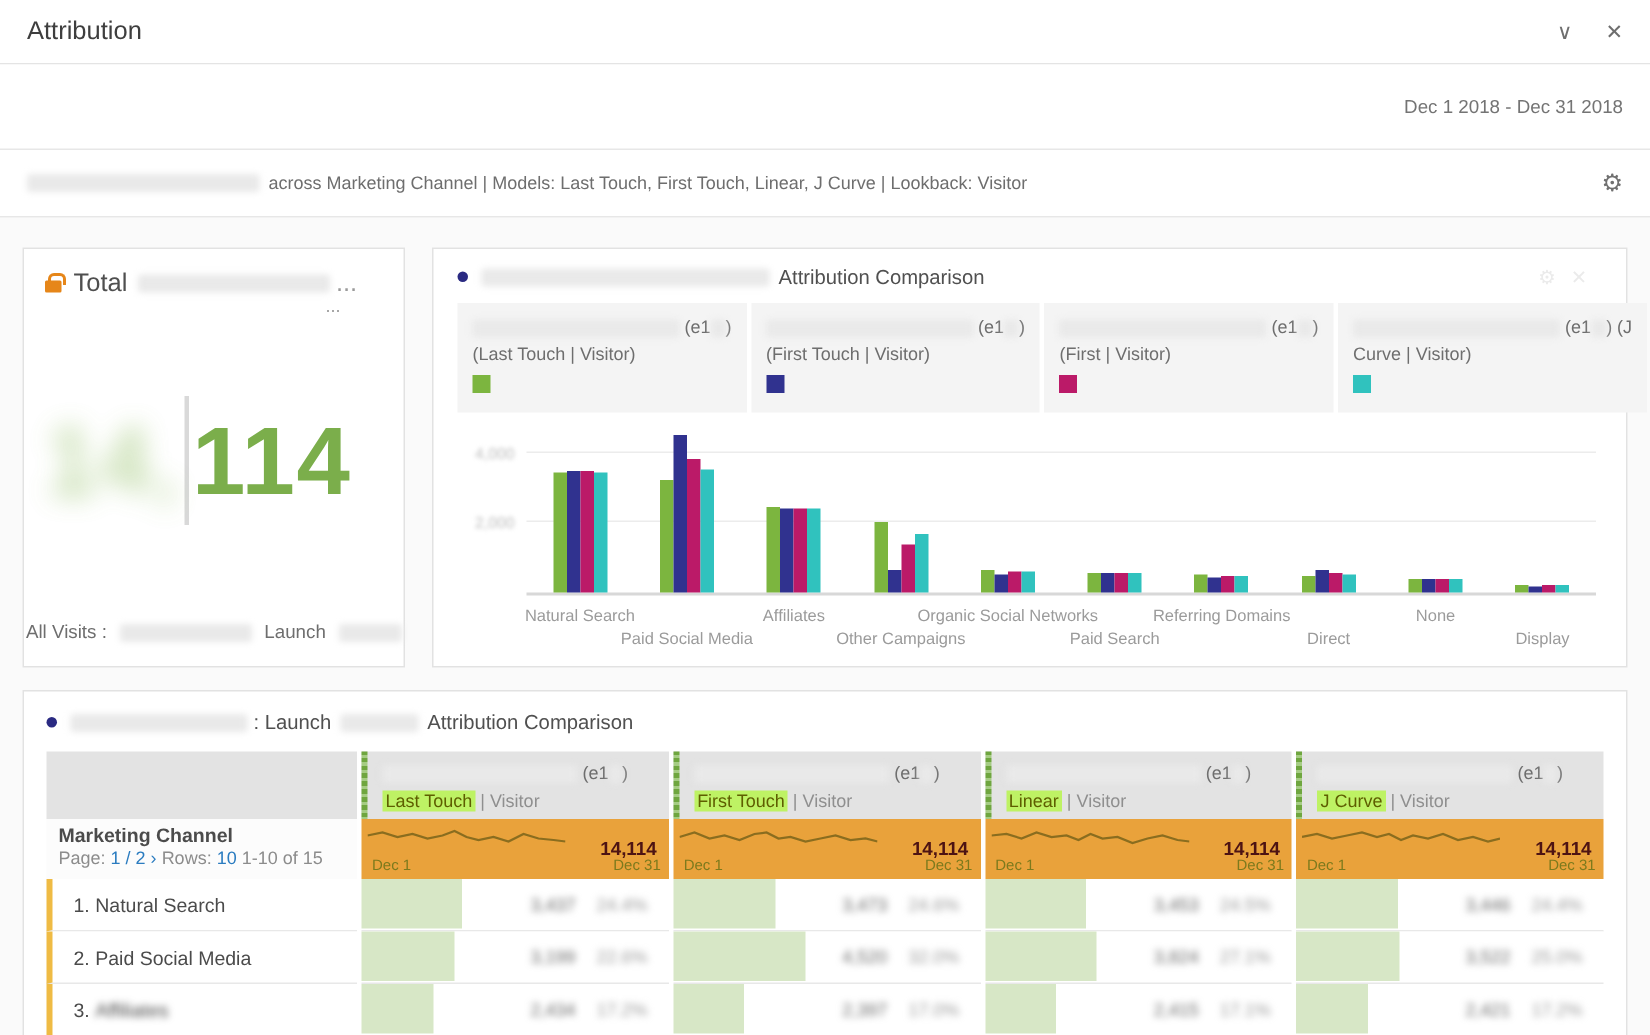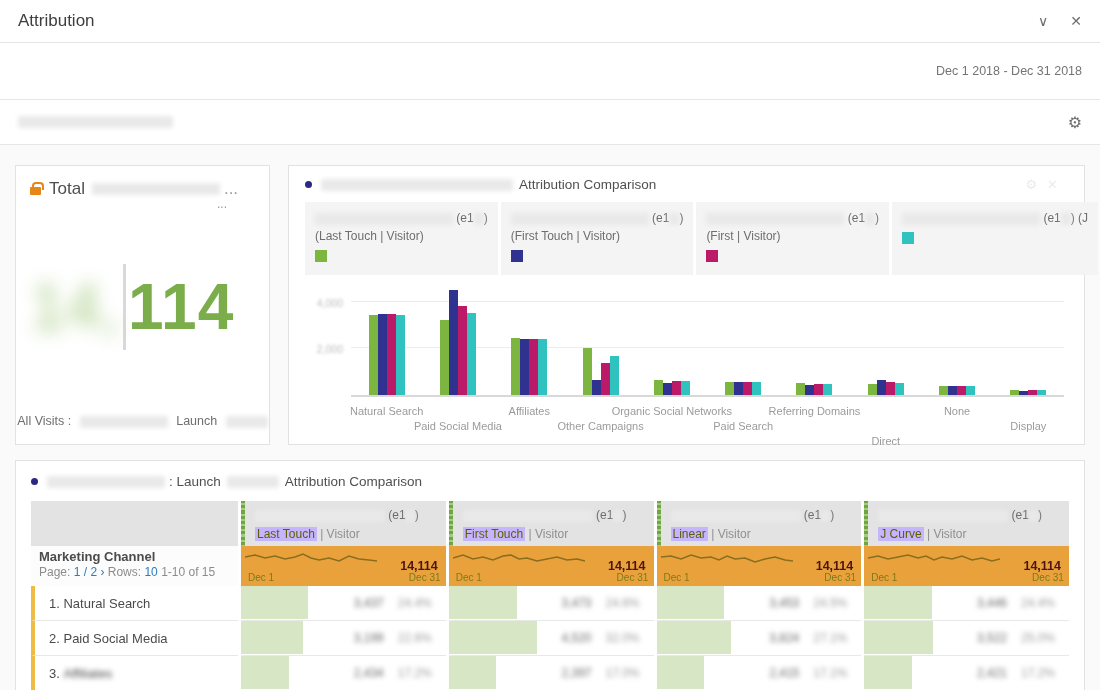--- a/index.html
+++ b/index.html
@@ -67,21 +67,21 @@
   .xlabels { position:absolute; left:46px; right:4px; top:116px; height:34px; font-size:11px; color:#9B9B9B; }
   .xlabel { position:absolute; transform:translateX(-50%); white-space:nowrap; }
 
   
   #table-card { left:15px; top:460px; width:1070px; height:245px; padding:13px 15px; overflow:hidden; }
   .atable { margin-top:12px; display:grid; grid-template-columns:207px 1fr 1fr 1fr 1fr; column-gap:3px; }
   .th { background:#E3E3E3; height:45px; font-size:12px; color:#6E6E6E; padding:5px 8px 4px 10px;
     border-left:4px solid; border-image:repeating-linear-gradient(to bottom,#6FA63F 0 3px,#A5CC83 3px 5px) 1;
     line-height:1.55; white-space:nowrap; overflow:hidden; }
   .th-empty { background:#E3E3E3; height:45px; }
-  .hl { background:#c4b5fd; padding:0 2px; color:#5E5E00; }
+  .hl { background:#bef264; padding:0 2px; color:#5E5E00; }
   .vistxt { color:#8F8F8F; }
 
   .spark-label { background:#FCFCFC; height:40px; padding:3px 8px; }
   .mc-title { font-size:13px; font-weight:bold; color:#4B4B4B; }
   .mc-page { font-size:12px; color:#8C8C8C; margin-top:1px; white-space:nowrap; }
   .mc-page .lnk { color:#2B7CC0; cursor:pointer; }
   .spark-cell { position:relative; background:#E9A23B; height:40px; cursor:pointer; }
   .spark-cell svg { position:absolute; left:4px; top:4px; }
   .spark-d1 { position:absolute; left:7px; bottom:3px; font-size:10px; color:#7C7A1D; }
   .spark-d2 { position:absolute; left:60%; bottom:3px; font-size:10px; color:#7C7A1D;padding-left:45px; }
@@ -106,20 +106,21 @@
   <span class="hicon">✕</span>
 </div>
 
 <div class="segment-bar">
   <span class="spacer"></span>
   <span class="date-range">Dec 1 2018 - Dec 31 2018</span>
 </div>
 
 <div class="config-bar">
   <span class="pill blur-sm" style="width:155px; margin-right:6px;"></span>
+  <span>across Marketing Channel | Models: Last Touch, First Touch, Linear, J Curve | Lookback: Visitor</span>
   <span class="spacer"></span>
   <span class="gear">⚙</span>
 </div>
 
 <div class="card" id="total-card">
   <div class="total-head">
     <span class="lock"></span>
     <span>Total</span>
     <span class="pill blur-sm" style="width:128px; margin:0 4px 0 7px;"></span>
     <span style="color:#9A9A9A;">...</span>
@@ -157,20 +158,21 @@
       <div>(First Touch | Visitor)</div>
       <span class="swatch" style="background: rgb(48, 50, 143);"></span>
     </div>
     <div class="legend-item">
       <div class="legend-line1"><span class="pill blur-sm" style="width:138px;"></span> <span>(e1</span><span class="pill blur-sm" style="width:10px;"></span><span>)</span></div>
       <div>(First | Visitor)</div>
       <span class="swatch" style="background: rgb(187, 26, 104);"></span>
     </div>
     <div class="legend-item">
       <div class="legend-line1"><span class="pill blur-sm" style="width:138px;"></span> <span>(e1</span><span class="pill blur-sm" style="width:10px;"></span><span>) (J</span></div>
+      <div>Curve | Visitor)</div>
       <span class="swatch" style="background: rgb(48, 194, 190);"></span>
     </div>
   </div>
 
   <div class="chart-wrap">
     <div class="yaxis">
       <span class="ytick" style="bottom:88px;">4,000</span>
       <span class="ytick" style="bottom:42px;">2,000</span>
     </div>
     <div class="plot">
@@ -240,21 +242,21 @@
         </div>
     </div>
     <div class="xlabels">
         <div class="xlabel" style="left: 5%; top: 4px;">Natural Search</div>
         <div class="xlabel" style="left: 15%; top: 19px;">Paid Social Media</div>
         <div class="xlabel" style="left: 25%; top: 4px;">Affiliates</div>
         <div class="xlabel" style="left: 35%; top: 19px;">Other Campaigns</div>
         <div class="xlabel" style="left: 45%; top: 4px;">Organic Social Networks</div>
         <div class="xlabel" style="left: 55%; top: 19px;">Paid Search</div>
         <div class="xlabel" style="left: 65%; top: 4px;">Referring Domains</div>
-        <div class="xlabel" style="left: 75%; top: 19px; margin-top: 15px;">Direct</div>
+        <div class="xlabel" style="left: 75%; top: 19px;">Direct</div>
         <div class="xlabel" style="left: 85%; top: 4px;">None</div>
         <div class="xlabel" style="left: 95%; top: 19px;">Display</div>
       </div>
   </div>
 </div>
 
 <div class="card" id="table-card">
   <div class="card-title-row">
     <span class="dot"></span>
     <span class="pill blur-sm" style="width:118px; margin-right:4px;"></span>

